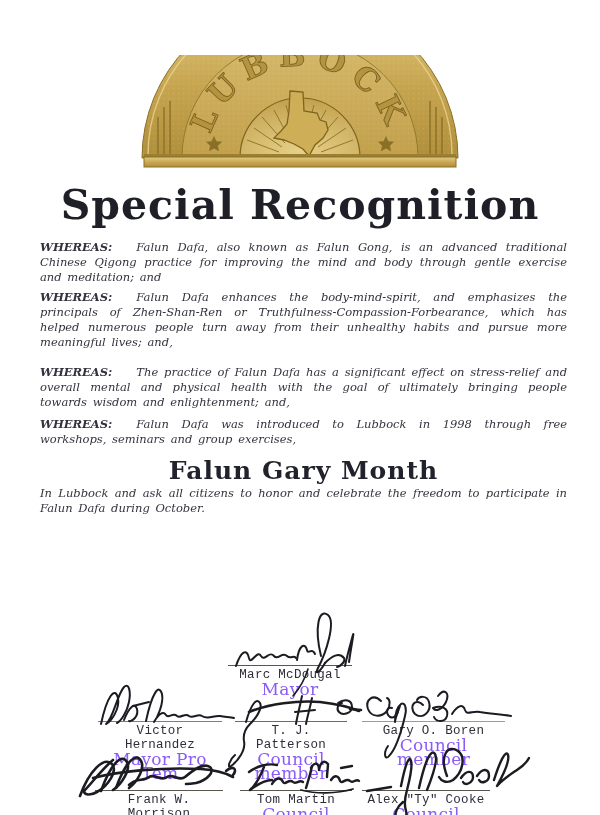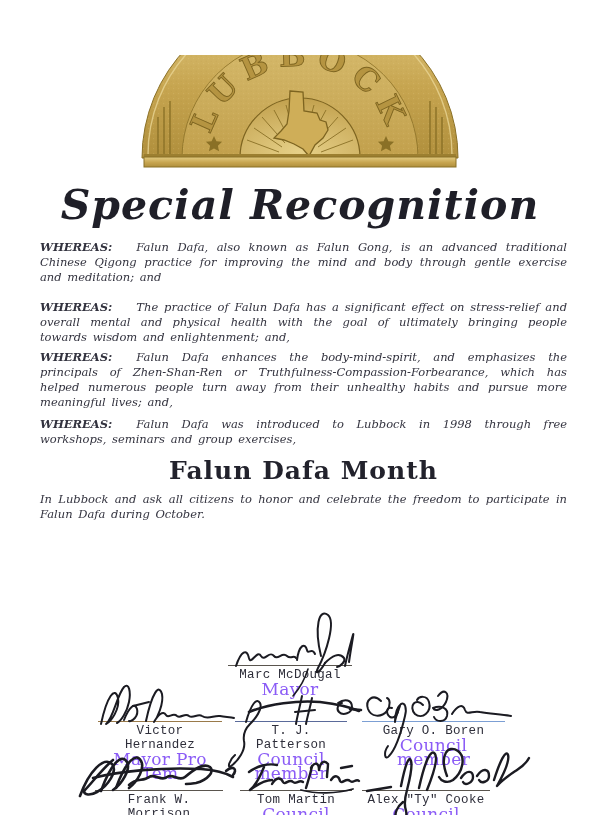--- a/index.html
+++ b/index.html
@@ -9,21 +9,21 @@
     color:#2e2e3a;position:relative;
   }
   .page{position:relative;width:600px;height:815px;background:#fff;}
 
   
   .seal-wrap{width:320px;height:118px;margin:55px auto 0;}
 
   
   .doc-title{
     margin-top:6px;text-align:center;
-    font-size:41px;font-weight:bold;font-style:italic;
+    font-size:41px;font-weight:bold;
     color:#1f1f28;letter-spacing:1px;line-height:52px;
   }
 
   
   .body-text{margin:0 33px 0 40px;}
   .para{
     font-style:italic;font-size:11.5px;line-height:15px;
     text-align:justify;color:#33333f;word-spacing:2px;
   }
   .para .p-label{font-weight:bold;}
@@ -32,21 +32,21 @@
   .p2{margin-top:15px;}
   .p3{margin-top:5px;}
   .p4{margin-top:7px;}
   .p5{margin-top:10px;}
 
   .proclamation{
     margin-top:9px;text-align:center;font-weight:bold;
     font-size:25px;letter-spacing:1px;color:#22222c;line-height:30px;
     font-style:normal;
   }
-  .closing{margin-top:6px;}
+  .closing{margin-top:0;}
 
   .dated{
     margin-top:11px;text-align:center;font-style:italic;
     font-size:11.5px;line-height:15px;color:#33333f;
   }
 
   
   .sig-layer{position:absolute;left:0;top:0;width:600px;height:815px;pointer-events:none;}
   .sig-block{position:absolute;text-align:center;}
   .sig-line{border-bottom:1px solid #5a554e;height:0;margin-bottom:2px;}
@@ -133,25 +133,25 @@
 
       <rect x="4" y="99" width="312" height="3" fill="#9c7f30"></rect>
       <rect x="4" y="102" width="312" height="10" fill="url(#gGold)" stroke="#8a7026" stroke-width="1"></rect>
     </svg>
   </div>
 
   <div class="doc-title">Special Recognition</div>
 
   <div class="body-text">
     <div class="para gapped p1"><span class="p-label">WHEREAS:</span><span>Falun Dafa, also known as Falun Gong, is an advanced traditional Chinese Qigong practice for improving the mind and body through gentle exercise and meditation; and</span></div>
+    <div class="para gapped p3"><span class="p-label">WHEREAS:</span><span>Falun Dafa enhances the body-mind-spirit, and emphasizes the principals of Zhen-Shan-Ren or Truthfulness-Compassion-Forbearance, which has helped numerous people turn away from their unhealthy habits and pursue more meaningful lives; and,</span></div>
     <div class="para gapped p2"><span class="p-label">WHEREAS:</span><span>The practice of Falun Dafa has a significant effect on stress-relief and overall mental and physical health with the goal of ultimately bringing people towards wisdom and enlightenment; and,</span></div>
-    <div class="para gapped p3"><span class="p-label">WHEREAS:</span><span>Falun Dafa enhances the body-mind-spirit, and emphasizes the principals of Zhen-Shan-Ren or Truthfulness-Compassion-Forbearance, which has helped numerous people turn away from their unhealthy habits and pursue more meaningful lives; and,</span></div>
     <div class="para gapped p4"><span class="p-label">WHEREAS:</span><span>Falun Dafa was introduced to Lubbock in 1998 through free workshops, seminars and group exercises,</span></div>
 
-    <div class="proclamation">Falun Dafa Month</div>
+    <div class="proclamation">Falun Gary Month</div>
 
     <div class="para closing">In Lubbock and ask all citizens to honor and celebrate the freedom to participate in Falun Dafa during October.</div>
 
     <div class="dated">
     </div>
   </div>
 
   <div class="sig-layer">
 
     <div class="sig-block" style="left:228px;top:610px;width:124px;">

